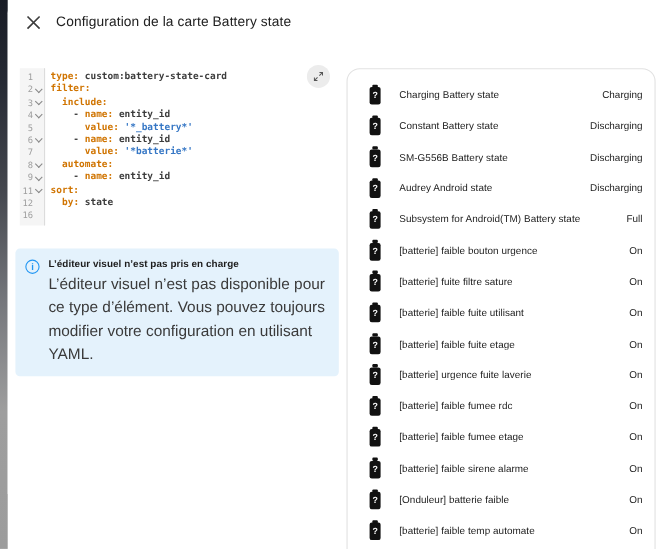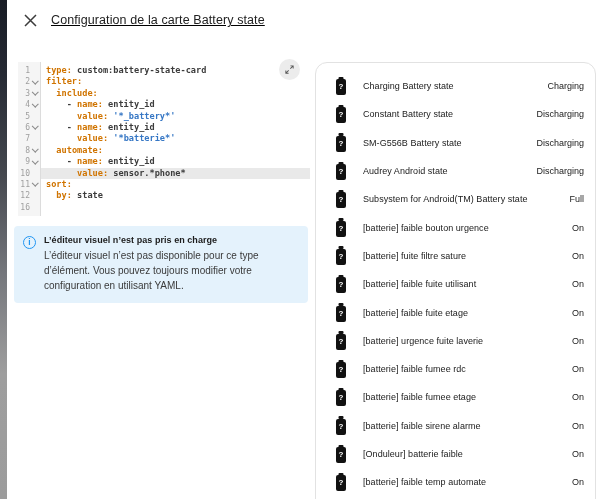--- a/index.html
+++ b/index.html
@@ -3,21 +3,21 @@
 <meta charset="utf-8">
 <style>
   * { margin:0; padding:0; box-sizing:border-box; }
   html,body { width:603px; height:499px; overflow:hidden; background:#fff;
     font-family:"Liberation Sans", sans-serif; }
 
   .backdrop-strip { position:absolute; left:0; top:0; width:7px; height:499px;
     background:linear-gradient(180deg,#181c25 0%,#262a34 15%,#45484f 35%,#75777c 55%,#9e9e9e 75%,#9c9c9c 100%); }
 
   .dialog { position:absolute; left:7px; top:0; width:596px; height:449px;
-    background:#fff; border-top-left-radius:12px;text-decoration:underline; }
+    background:#fff; border-top-left-radius:12px; }
 
   
   .dialog-header { display:flex; align-items:center; height:40px; padding-left:11px; }
   .close-btn { width:24px; height:24px; display:flex; align-items:center; justify-content:center; cursor:pointer; }
   .dlg-title { margin-left:9px; font-size:12.5px; font-weight:500; color:#212121; letter-spacing:.1px; }
 
   
   .code-editor { position:absolute; left:11px; top:62px; width:292px;
     font-family:"DejaVu Sans Mono", monospace; font-size:8.6px; line-height:11.4px; font-weight:600;
     padding:3px 0; }
@@ -38,21 +38,21 @@
   .fab { position:absolute; top:-3px; right:10px; width:21px; height:21px; border-radius:50%;
     background:#ececec; display:flex; align-items:center; justify-content:center; cursor:pointer; }
   .fab svg { width:11px; height:11px; fill:#555; }
 
   
   .alert { position:absolute; left:7px; top:226px; width:294px; background:#e4f2fc;
     border-radius:4px; padding:9px 10px 10px 9px; display:flex; gap:8px; }
   .alert-icon { flex:none; width:13px; height:13px; border:1.4px solid #2196f3; border-radius:50%;
     color:#2196f3; font-size:8.5px; font-weight:700; text-align:center; line-height:11px; margin-top:1px; }
   .alert-title { font-size:9px; font-weight:700; color:#1c1c1c; margin-bottom:3px; letter-spacing:.05px; }
-  .alert-body { font-size:10px; color:#3a3a3a; line-height:1.5; }
+  .alert-body { font-size:14px; color:#3a3a3a; line-height:1.5; }
 
   
   .entity-card { position:absolute; left:308px; top:62px; width:281px; height:460px;
     border:1px solid #e2e2e2; border-radius:12px; background:#fff; padding:9px 0; }
   .entity-row { height:28.3px; display:flex; align-items:center; padding:0 11px 0 20px; cursor:pointer; }
   .bat { position:relative; width:10px; height:16px; background:#111; border-radius:2px;
     margin-right:17px; flex:none; display:flex; align-items:center; justify-content:center; margin-top:2px; }
   .bat::before { content:""; position:absolute; top:-2.5px; left:50%; transform:translateX(-50%);
     width:5px; height:3px; background:#111; border-radius:1px; }
   .bat span { color:#fff; font-size:8px; font-weight:700; line-height:1; }
@@ -146,27 +146,20 @@
         </div>
         <div class="cm-line">
           <span class="gut">
             <span class="num">9</span>
             <span class="foldwrap">
               <span class="fold"></span>
             </span>
           </span>
           <span class="codeseg"><span class="tk-v">    - </span><span class="tk-k">name:</span><span class="tk-v"> entity_id</span></span>
         </div>
-        <div class="cm-line active">
-          <span class="gut">
-            <span class="num">10</span>
-            <span class="foldwrap"></span>
-          </span>
-          <span class="codeseg"><span class="tk-v">      </span><span class="tk-k">value:</span><span class="tk-v"> sensor.*phone*</span></span>
-        </div>
         <div class="cm-line">
           <span class="gut">
             <span class="num">11</span>
             <span class="foldwrap">
               <span class="fold"></span>
             </span>
           </span>
           <span class="codeseg"><span class="tk-k">sort:</span></span>
         </div>
         <div class="cm-line">

